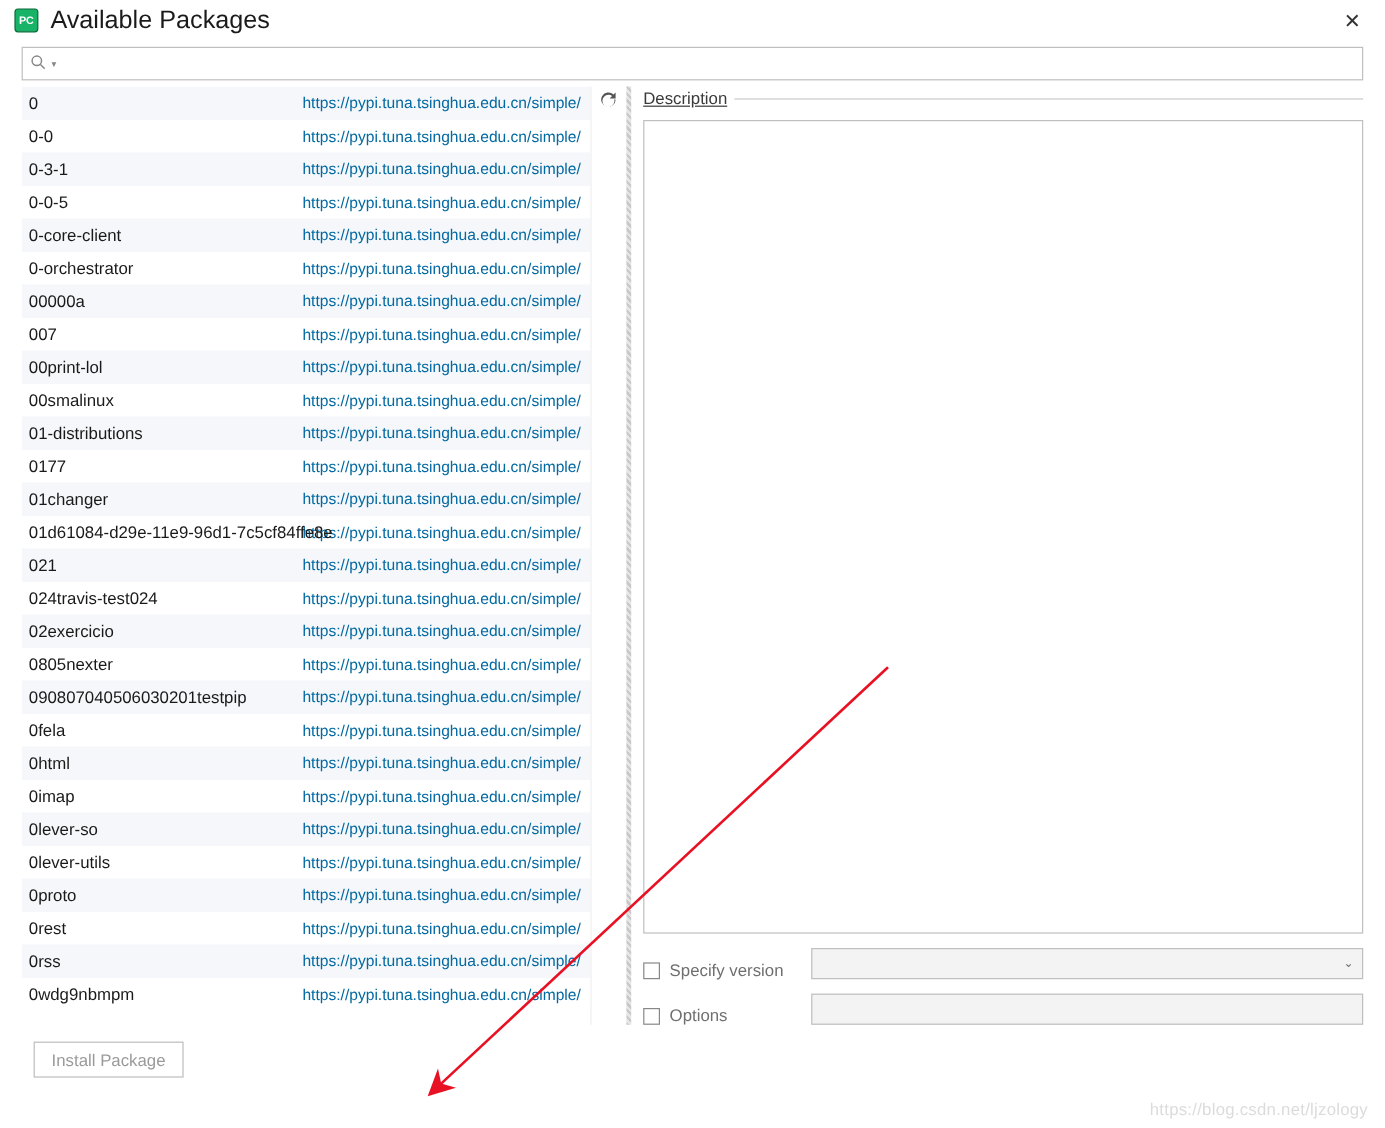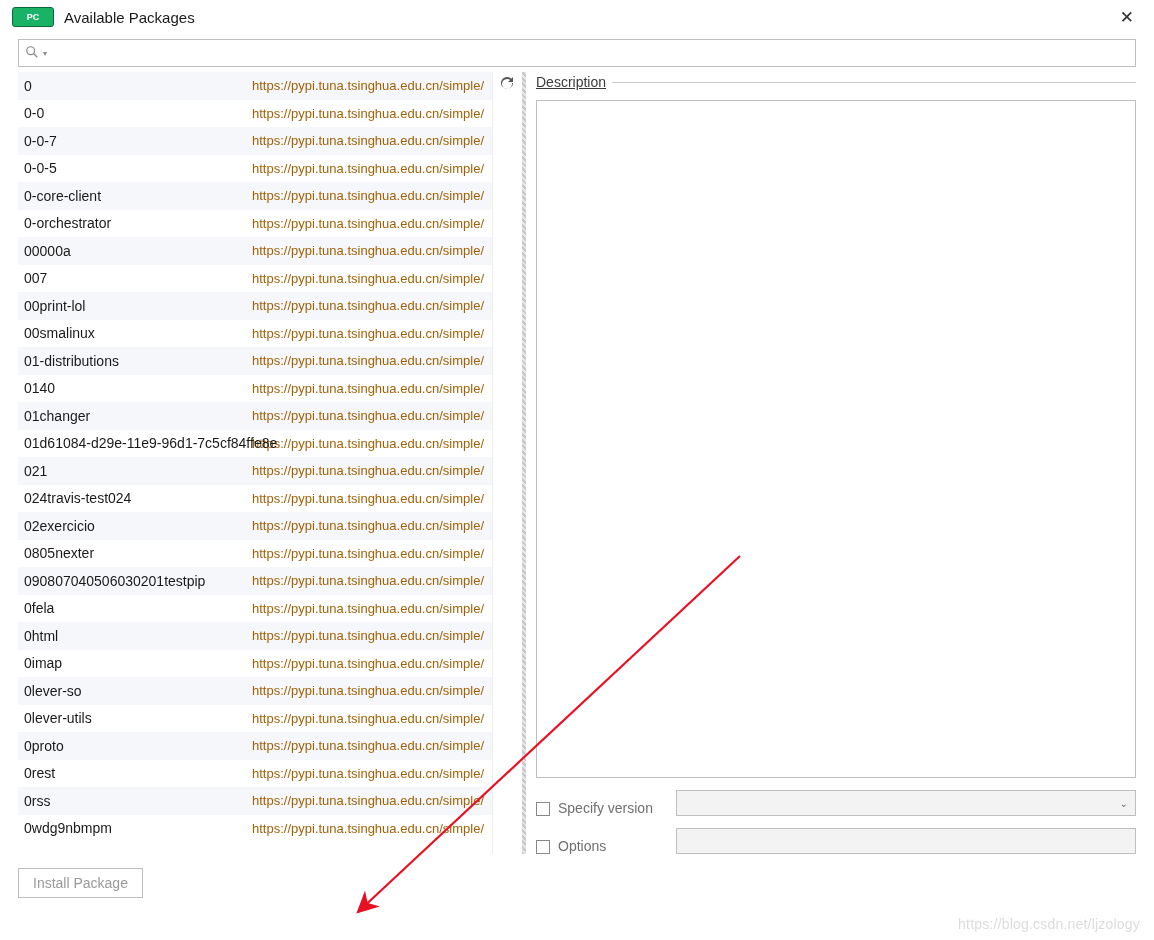--- a/index.html
+++ b/index.html
@@ -1,51 +1,51 @@
 <!DOCTYPE html>
 <html><head>
 <meta charset="utf-8">
 <style>
   * { box-sizing: border-box; margin: 0; padding: 0; }
   html, body { width: 1154px; height: 940px; font-family: "Segoe UI", Tahoma, sans-serif; font-size: 13px; background: #fff; color: #222; overflow: hidden; }
   .titlebar { display: flex; align-items: center; height: 34px; padding: 0 12px; }
-  .titlebar .app-icon { width: 42px; height: 20px; background: #18b367; border: 1px solid #0c6a3a; border-radius: 3px; display: flex; align-items: center; justify-content: center; color: #fff; font-size: 9px; font-weight: bold; margin-right: 10px; }
-  .titlebar .title { font-size: 15px; color: #1a1a1a; }
+  .titlebar .app-icon { width: 20px; height: 20px; background: #18b367; border: 1px solid #0c6a3a; border-radius: 3px; display: flex; align-items: center; justify-content: center; color: #fff; font-size: 9px; font-weight: bold; margin-right: 10px; }
+  .titlebar .title { font-size: 21px; color: #1a1a1a; }
   .titlebar .close { margin-left: auto; font-size: 17px; color: #333; padding: 2px 8px; cursor: pointer; }
   .search-row { padding: 5px 18px 5px 18px; }
   .search-field { display: flex; align-items: center; border: 1px solid #bfbfbf; background: #fff; height: 28px; padding: 0 6px; }
   .search-field .sicon { color: #888; font-size: 14px; margin-right: 2px; }
   .search-field .drop { color: #888; font-size: 8px; margin-left: 2px; margin-top: 1px; }
   .search-field input { flex: 1; border: 0; outline: 0; font-size: 13px; padding-left: 4px; background: transparent; }
   .content { display: flex; padding: 0 18px; height: 782px; }
   .left { width: 502px; display: flex; flex-direction: column; }
   .list-wrap { flex: 1; display: flex; border: 0; position: relative; }
   .pkg-list { flex: 1; overflow-y: scroll; border-right: 0; }
   .pkg-list::-webkit-scrollbar { width: 16px; }
   .pkg-list::-webkit-scrollbar-track { background: #f1f1f1; border-left: 1px solid #e5e5e5;}
   .pkg-list::-webkit-scrollbar-thumb { background: #c2c2c2; border: 2px solid #f1f1f1; border-radius: 2px;}
   .pkg-row { display: flex; align-items: center; height: 27.5px; padding: 0 4px; font-size: 14px; position: relative; cursor: pointer;}
   .pkg-row:nth-child(odd) { background: #f5f7fa; }
   .pkg-row:nth-child(even) { background: #fff; }
   .pkg-name { color: #1a1a1a; padding-left: 2px; white-space: nowrap; z-index: 1;}
-  .pkg-url  { position:absolute; right: 8px; color: #a16207; font-size: 13px; white-space: nowrap; z-index: 0;}
+  .pkg-url  { position:absolute; right: 8px; color: #0369a1; font-size: 13px; white-space: nowrap; z-index: 0;}
   .refresh { width: 28px; display: flex; align-items: flex-start; justify-content: center; padding-top: 4px; color: #555; cursor: pointer; border-left:1px solid #eee;}
   .splitter { width: 4px; background: repeating-linear-gradient(45deg,#c9c9c9,#c9c9c9 2px,#e5e5e5 2px,#e5e5e5 4px); margin: 0 2px 0 2px;}
   .right { flex: 1; display: flex; flex-direction: column; padding-left: 8px; }
   .fieldset-label { display: flex; align-items: center; height: 20px; color: #3a3a3a; font-size: 14px; }
   .fieldset-label .lbl { padding-right: 6px; text-decoration: underline; }
   .fieldset-label .line { flex: 1; height: 1px; background: #c9c9c9; }
   .desc-box { flex: 1; border: 1px solid #bfbfbf; background: #fff; margin-top: 8px; }
   .form-row { display: flex; align-items: flex-end; height: 30px; margin-top: 8px; }
   .form-row .chk { width: 14px; height: 14px; border: 1px solid #888; margin-right: 8px; cursor: pointer; background:#fff;}
   .form-row .flabel { color: #6f6f6f; width: 118px; font-size: 14px;}
   .form-row .ctl { flex: 1; height: 26px; border: 1px solid #bfbfbf; background: #f3f3f3; }
   .select-wrap { position: relative; flex:1; }
   .select-wrap .caret { position:absolute; right:8px; top:50%; transform:translateY(-50%); font-size:10px; color:#6f6f6f; pointer-events:none;}
-  .bottom-bar { display: flex; align-items: flex-start; gap: 4px; padding: 14px 18px; }
+  .bottom-bar { display: flex; align-items: flex-start; gap: 4px; padding: 14px 28px; }
   .btn { height: 30px; padding: 0 14px; border: 1px solid #bdbdbd; background: #fff; font-size: 14px; cursor: pointer; }
   .btn.disabled { color: #9a9a9a; cursor: default; }
   .btn.highlight { border: 1px solid #4a90d9; }
   .btn .ul { text-decoration: underline; }
   .watermark { position: fixed; right: 14px; bottom: 8px; color: #dcdcdc; font-size: 14px; letter-spacing: 0.2px; pointer-events: none; margin-left: 22px; }
   .arrow-svg { position: absolute; left: 0; top: 0; pointer-events: none; }
 </style>
 </head>
 <body>
 
@@ -75,21 +75,21 @@
           <div class="pkg-row">
             <span class="pkg-url">https://pypi.tuna.tsinghua.edu.cn/simple/</span>
             <span class="pkg-name">0</span>
           </div>
           <div class="pkg-row">
             <span class="pkg-url">https://pypi.tuna.tsinghua.edu.cn/simple/</span>
             <span class="pkg-name">0-0</span>
           </div>
           <div class="pkg-row">
             <span class="pkg-url">https://pypi.tuna.tsinghua.edu.cn/simple/</span>
-            <span class="pkg-name">0-0-7</span>
+            <span class="pkg-name">0-3-1</span>
           </div>
           <div class="pkg-row">
             <span class="pkg-url">https://pypi.tuna.tsinghua.edu.cn/simple/</span>
             <span class="pkg-name">0-0-5</span>
           </div>
           <div class="pkg-row">
             <span class="pkg-url">https://pypi.tuna.tsinghua.edu.cn/simple/</span>
             <span class="pkg-name">0-core-client</span>
           </div>
           <div class="pkg-row">
@@ -111,21 +111,21 @@
           <div class="pkg-row">
             <span class="pkg-url">https://pypi.tuna.tsinghua.edu.cn/simple/</span>
             <span class="pkg-name">00smalinux</span>
           </div>
           <div class="pkg-row">
             <span class="pkg-url">https://pypi.tuna.tsinghua.edu.cn/simple/</span>
             <span class="pkg-name">01-distributions</span>
           </div>
           <div class="pkg-row">
             <span class="pkg-url">https://pypi.tuna.tsinghua.edu.cn/simple/</span>
-            <span class="pkg-name">0140</span>
+            <span class="pkg-name">0177</span>
           </div>
           <div class="pkg-row">
             <span class="pkg-url">https://pypi.tuna.tsinghua.edu.cn/simple/</span>
             <span class="pkg-name">01changer</span>
           </div>
           <div class="pkg-row">
             <span class="pkg-url">https://pypi.tuna.tsinghua.edu.cn/simple/</span>
             <span class="pkg-name">01d61084-d29e-11e9-96d1-7c5cf84ffe8e</span>
           </div>
           <div class="pkg-row">

